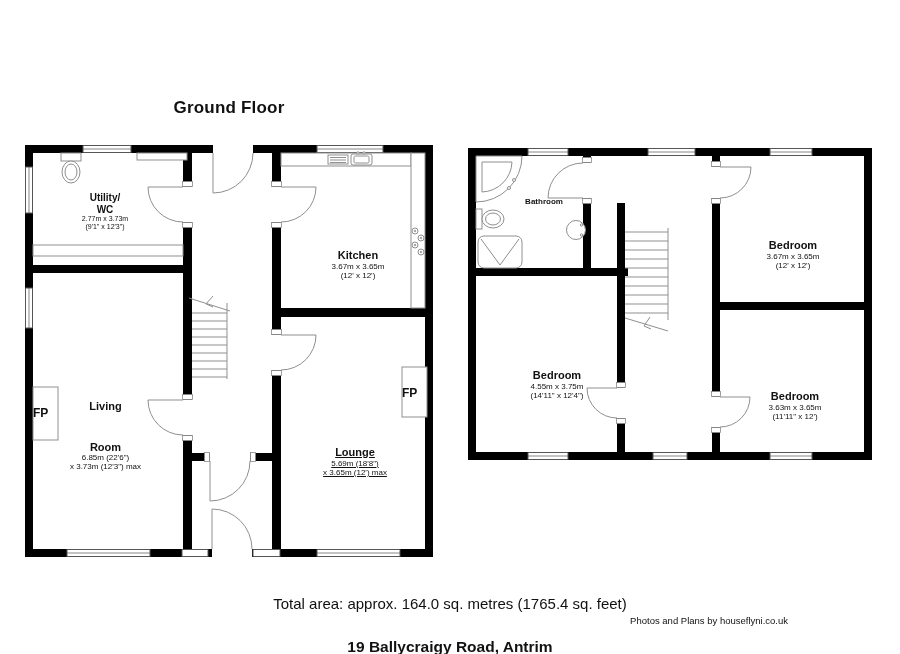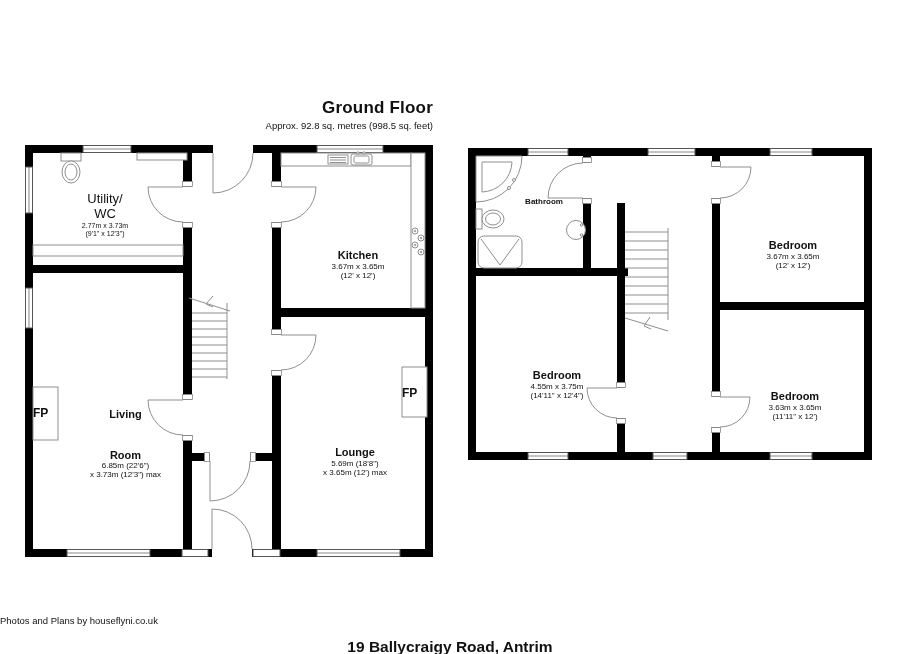--- a/index.html
+++ b/index.html
@@ -4,44 +4,43 @@
 <style>
   html,body{margin:0;padding:0;background:#ffffff;}
   #canvas{position:relative;width:900px;height:654px;background:#ffffff;overflow:hidden;
           font-family:"Liberation Sans", sans-serif;color:#111;}
   .abs{position:absolute;}
   .titleblock{text-align:center;}
   .floor-title{font-size:17px;font-weight:bold;letter-spacing:.2px;}
   .floor-sub{font-size:9.5px;margin-top:2px;}
   .roomlabel{text-align:center;line-height:1.15;}
   .rname{font-size:11px;font-weight:bold;margin-top:28px;}
-  .rname-sm{font-size:13px;font-weight:normal;}
+  .rname-sm{font-size:10px;font-weight:bold;}
   .rdims{font-size:8px;}
   .rdims-sm{font-size:7px;}
   .fp{font-size:12px;font-weight:600;text-align:left;}
   .footer-total{font-size:15px;text-align:center;width:900px;}
-  .footer-credit{font-size:9.5px;text-align:left;width:788px;}
+  .footer-credit{font-size:9.5px;text-align:right;width:788px;}
   .footer-address{font-size:15.5px;font-weight:bold;text-align:center;width:900px;}
   svg{display:block;}
   .wall{fill:#000000;}
   .gap{fill:#ffffff;}
   .win{fill:#ffffff;stroke:#555555;stroke-width:1;}
   .winline{stroke:#555555;stroke-width:.7;}
   .fix{fill:#ffffff;stroke:#8f8f8f;stroke-width:1;}
   .ln{stroke:#8f8f8f;stroke-width:1;fill:none;}
   .jamb{fill:#ffffff;stroke:#888888;stroke-width:.8;}
 </style>
 </head>
 <body>
 
 <div id="canvas">
 
-  <div class="abs titleblock" style="left:25px;top:98px;width:408px;text-align:right;">
+  <div class="abs titleblock" style="left:25px;top:98px;width:408px;">
     <div class="floor-title">Ground Floor</div>
-    <div class="floor-sub">Approx. 92.8 sq. metres (998.5 sq. feet)</div>
   </div>
 
 
   <svg class="abs" style="left:25px;top:145px;" width="408" height="413" viewBox="0 0 408 413">
 
     <g>
       <rect class="wall" x="0" y="0" width="408" height="8"></rect>
       <rect class="wall" x="0" y="404" width="408" height="8"></rect>
       <rect class="wall" x="0" y="0" width="8" height="412"></rect>
       <rect class="wall" x="400" y="0" width="8" height="412"></rect>
@@ -263,27 +262,27 @@
     <div class="rname-sm">Utility/</div>
     <div class="rname-sm">WC</div>
     <div class="rdims-sm">2.77m x 3.73m</div>
     <div class="rdims-sm">(9'1" x 12'3")</div>
   </div>
   <div class="abs roomlabel" style="left:310px;top:221px;width:96px;">
     <div class="rname">Kitchen</div>
     <div class="rdims">3.67m x 3.65m</div>
     <div class="rdims">(12' x 12')</div>
   </div>
-  <div class="abs roomlabel" style="left:58px;top:380px;width:95px;padding-left:20px;">
+  <div class="abs roomlabel" style="left:58px;top:372px;width:95px;">
     <div class="rname">Living</div>
     <div class="rname">Room</div>
     <div class="rdims">6.85m (22'6")</div>
     <div class="rdims">x 3.73m (12'3") max</div>
   </div>
-  <div class="abs roomlabel" style="left:307px;top:418px;width:96px;">
+  <div class="abs roomlabel" style="left:307px;top:418px;width:96px;text-decoration:underline;">
     <div class="rname">Lounge</div>
     <div class="rdims">5.69m (18'8")</div>
     <div class="rdims">x 3.65m (12') max</div>
   </div>
   <div class="abs fp" style="left:33px;top:406px;width:25px;">FP</div>
   <div class="abs fp" style="left:402px;top:386px;width:25px;">FP</div>
 
   <div class="abs roomlabel" style="left:506px;top:197px;width:76px;">
     <div class="rdims" style="font-weight:bold;font-size:8px;">Bathroom</div>
   </div>
@@ -296,16 +295,17 @@
     <div class="rname">Bedroom</div>
     <div class="rdims">4.55m x 3.75m</div>
     <div class="rdims">(14'11" x 12'4")</div>
   </div>
   <div class="abs roomlabel" style="left:747px;top:362px;width:96px;">
     <div class="rname">Bedroom</div>
     <div class="rdims">3.63m x 3.65m</div>
     <div class="rdims">(11'11" x 12')</div>
   </div>
 
+  <div class="abs footer-total" style="left:0;top:595px;">Total area: approx. 164.0 sq. metres (1765.4 sq. feet)</div>
   <div class="abs footer-credit" style="left:0;top:615px;">Photos and Plans by houseflyni.co.uk</div>
   <div class="abs footer-address" style="left:0;top:638px;">19 Ballycraigy Road, Antrim</div>
 
 </div>
 
 </body></html>

